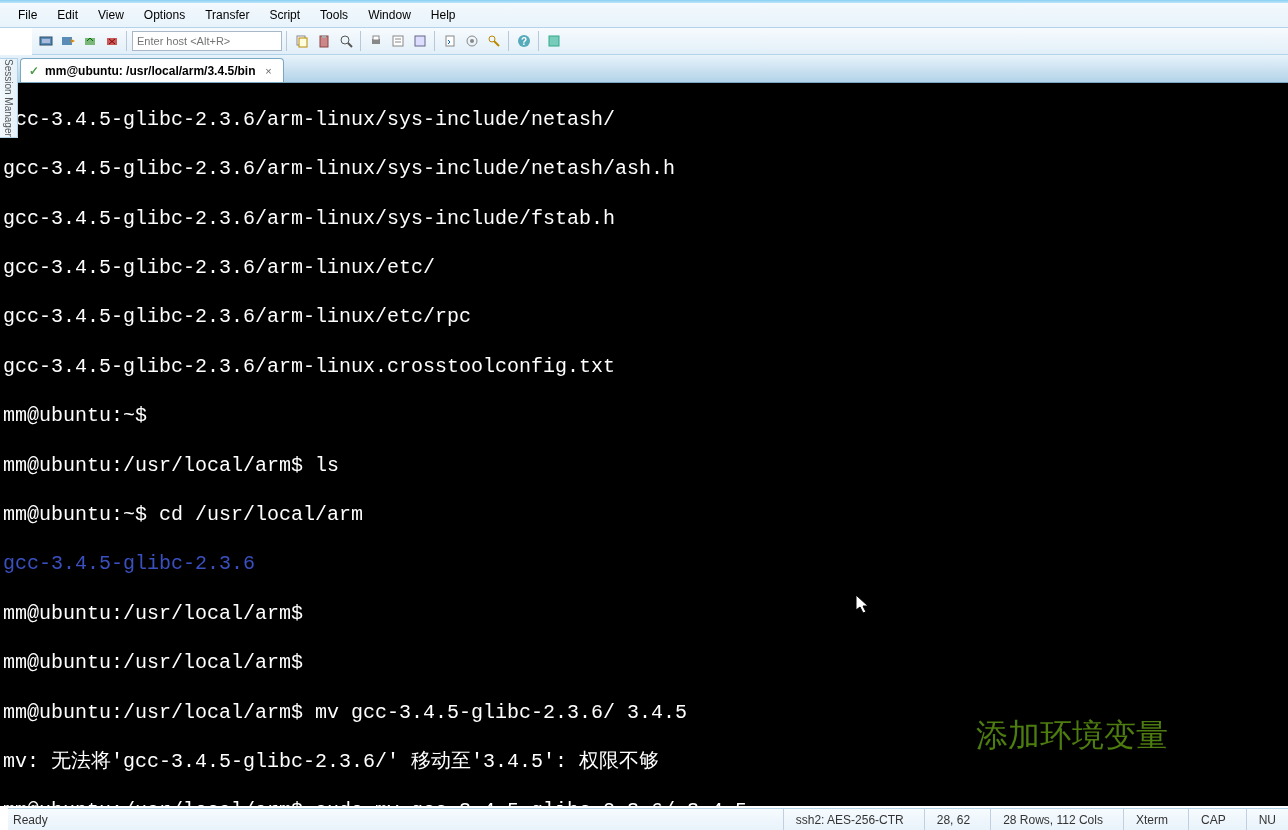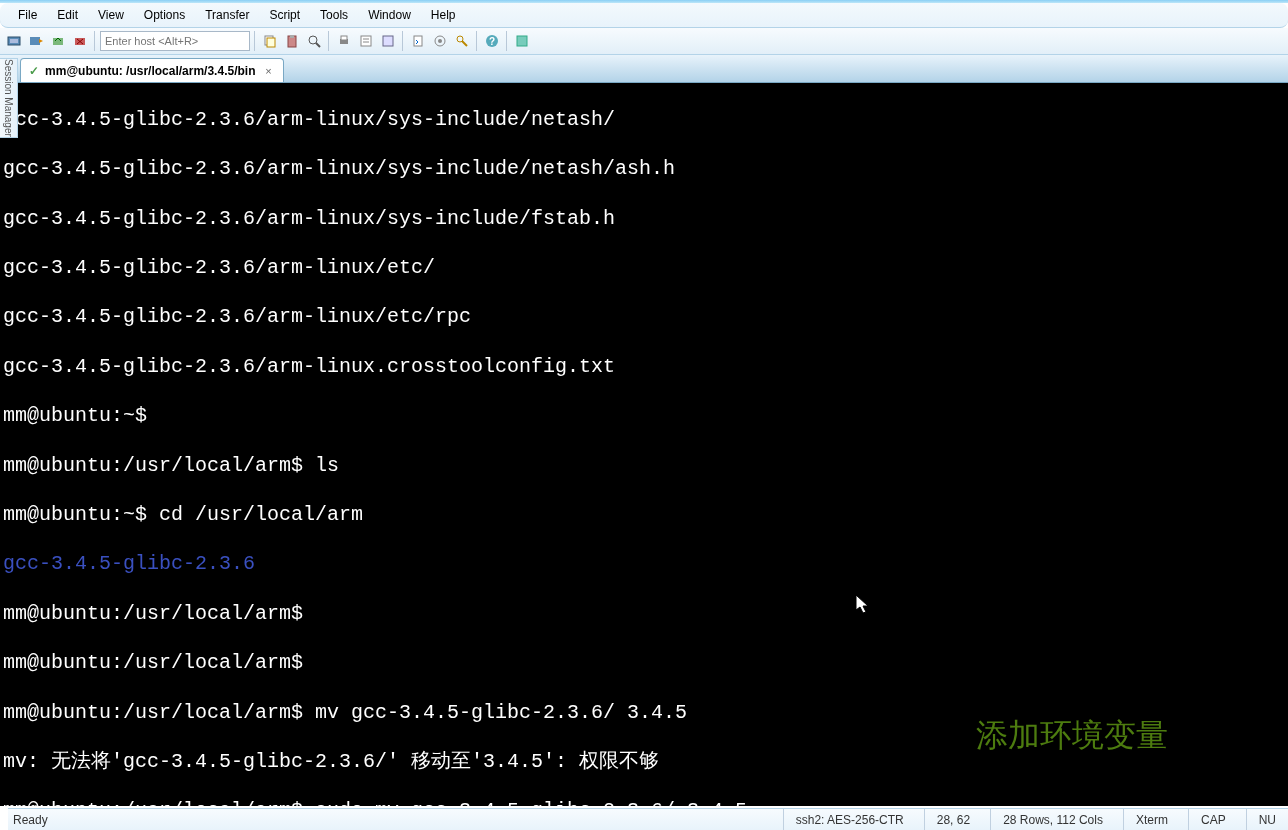--- a/index.html
+++ b/index.html
@@ -16,34 +16,34 @@
   height: 3px;
   background: linear-gradient(#8acff5, #bde6f8);
 }
 .menubar {
   height: 25px;
   background: linear-gradient(#f3f9fd, #e8f3fb);
   border-bottom: 1px solid #b3d3e8;
   display: flex;
   align-items: center;
   padding-left: 8px;
-  border-radius: 8px;
 }
 .menubar span {
   padding: 3px 10px;
   cursor: pointer;
 }
 .toolbar {
   height: 27px;
   background: linear-gradient(#f7fbfe, #e2eff8);
   border-bottom: 1px solid #b3d3e8;
   display: flex;
   align-items: center;
   padding-left: 4px;
   gap: 2px;
+  margin-left: 32px;
 }
 .tb-btn {
   width: 20px; height: 20px;
   display: flex; align-items: center; justify-content: center;
   border: 1px solid transparent;
   border-radius: 2px;
   cursor: pointer;
 }
 .tb-sep { width: 2px; height: 20px; border-left: 1px solid #b8c8d8; margin: 0 2px; }
 .host-input {

